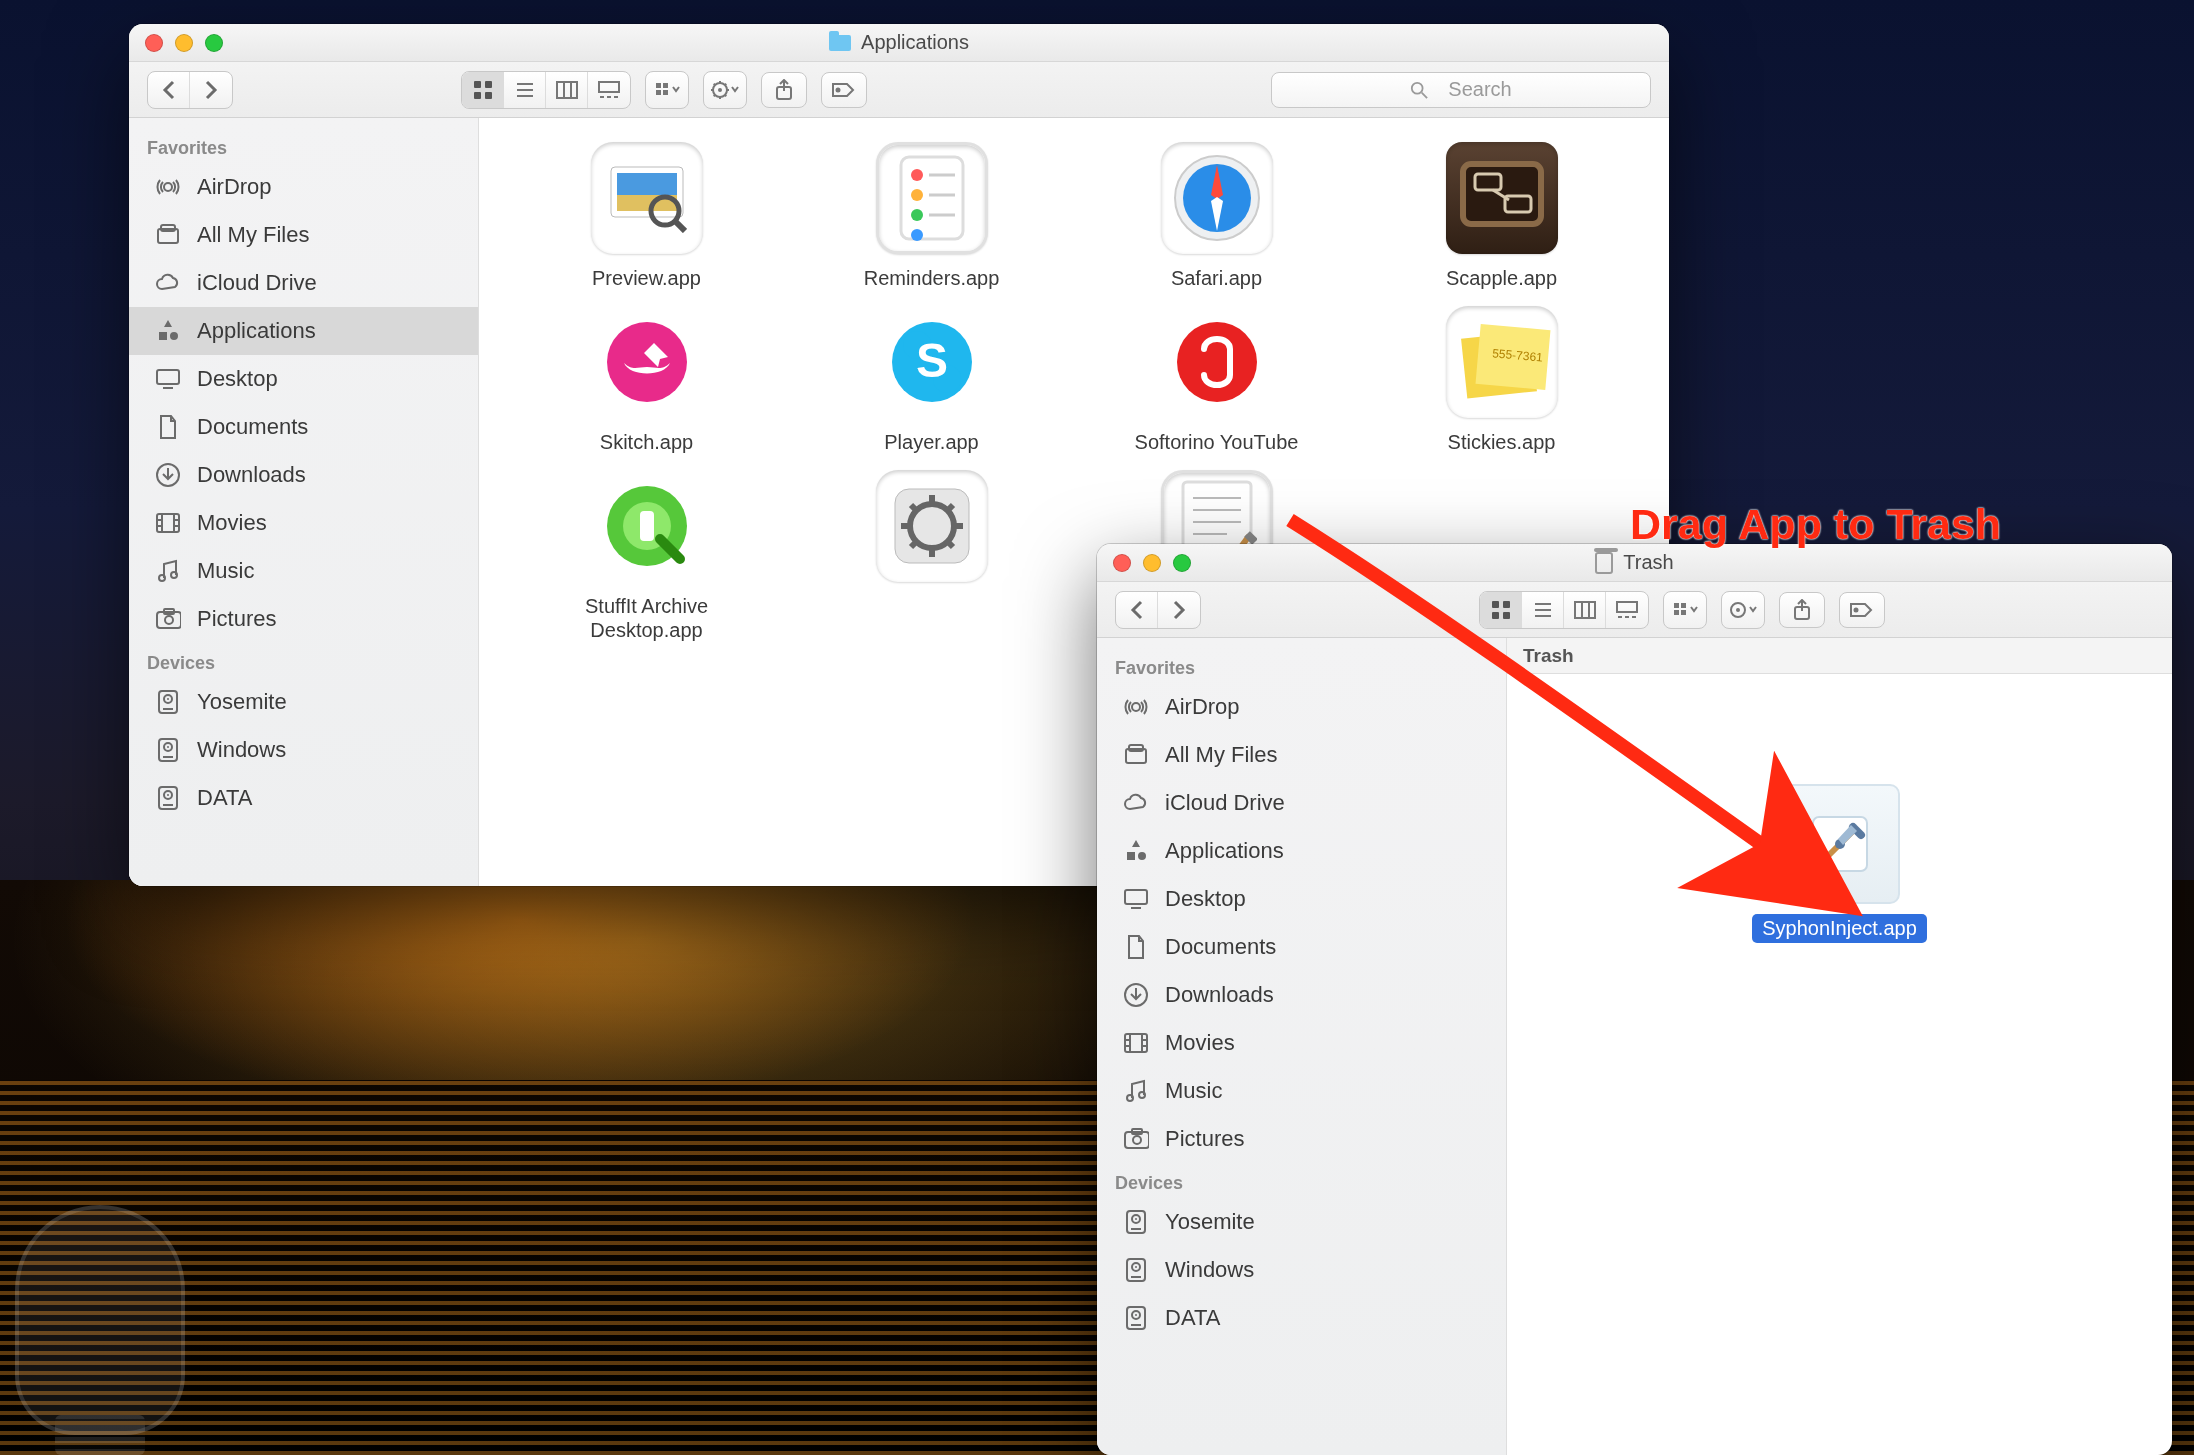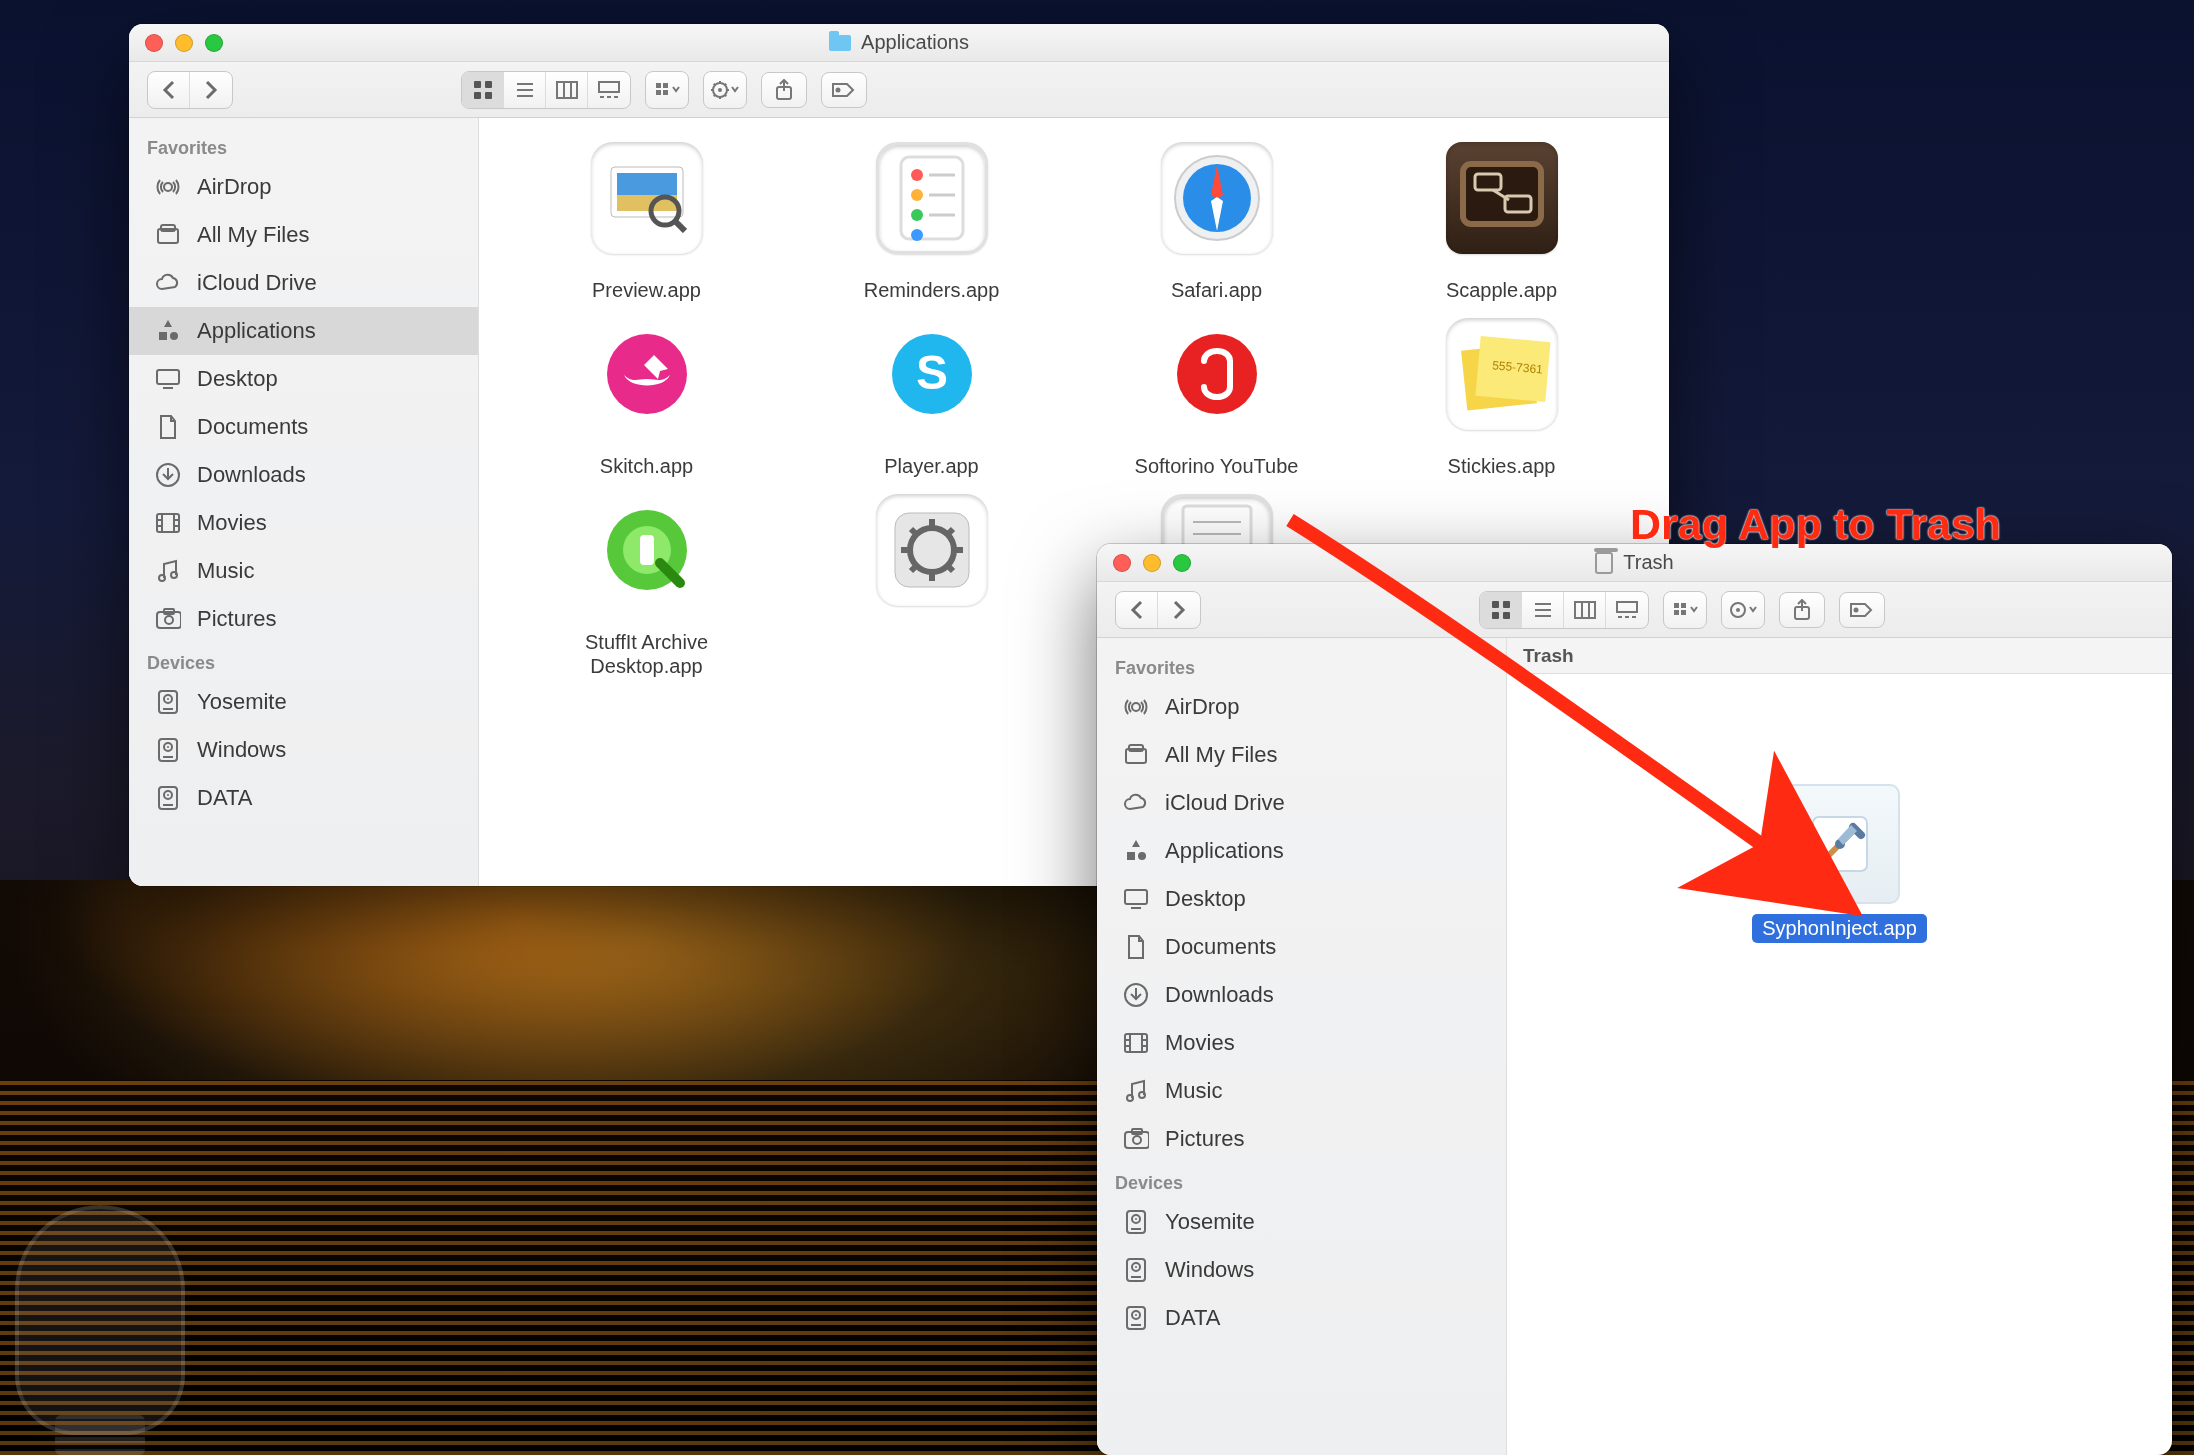--- a/index.html
+++ b/index.html
@@ -97,21 +97,21 @@
     padding:0 18px 0 26px; font-size:22px; color:#3a3a3a;
   }
   .sb-item.sel{ background:#d8d8d8 }
   .sb-ico{ width:26px; height:26px; display:flex; align-items:center; justify-content:center; color:#6b6b6b; flex-shrink:0 }
 
   .content{ flex:1; overflow:auto; padding:24px 30px }
   .grid{ display:grid; grid-template-columns: repeat(4, 1fr); gap-y:10px; row-gap:16px; column-gap:10px }
   .app{ display:flex; flex-direction:column; align-items:center; text-align:center }
   .app-ico{ width:112px; height:112px; border-radius:22px; display:flex; align-items:center; justify-content:center;
     font-size:56px; color:#fff; box-shadow: 0 2px 4px rgba(0,0,0,.2) inset, 0 1px 2px rgba(0,0,0,.15) }
-  .app-label{ font-size:20px; color:#3b3b3b; margin-top:24px; line-height:1.2; max-width:190px }
+  .app-label{ font-size:20px; color:#3b3b3b; margin-top:12px; line-height:1.2; max-width:190px }
 
   
   .ico-preview{ background:linear-gradient(#eaeaea,#cfcfcf) }
   .ico-qt{ background:radial-gradient(circle at 50% 40%, #1aa6ff, #0a4abf) }
   .ico-rem{ background:#fff; border:3px solid #e0e0e0; color:#777 }
   .ico-safari{ background:radial-gradient(circle at 50% 50%, #fff 0 58%, #d9d9d9 60% 100%) }
   .ico-scapple{ background:linear-gradient(#5a4232,#2f1f14); border-radius:16px }
   .ico-skitch{ background:radial-gradient(circle at 50% 50%, #ff2fa4, #c90f78) }
   .ico-skype{ background:radial-gradient(circle at 50% 50%, #1fbdf2, #069ad6) }
   .ico-soft{ background:radial-gradient(circle at 50% 50%, #f02828, #c20808) }
@@ -270,20 +270,30 @@
     </div>
     <div class="tb-single">
       <svg width="26" height="18">
           <g fill="none" stroke="#777" stroke-width="2">
             <path d="M2 3h14l6 6-6 6H2z"></path>
             <circle cx="7" cy="9" r="1.5" fill="#777"></circle>
           </g>
         </svg>
     </div>
     <div class="spacer"></div>
+    <div class="search">
+      <svg class="mag" viewBox="0 0 20 20">
+          <g fill="none" stroke="#9a9a9a" stroke-width="2">
+            <circle cx="8" cy="8" r="6"></circle>
+            <line x1="13" y1="13" x2="19" y2="19"></line>
+          </g>
+        </svg>
+      <input placeholder="Search" style="">
+      <span style="color:#9a9a9a">Search</span>
+    </div>
   </div>
 
   <div class="body">
     <div class="sidebar">
       <div class="sb-sec">Favorites</div>
       <div id="sb1-fav">
           <div class="sb-item">
             <span class="sb-ico">
               <svg width="26" height="26">
                 <circle cx="13" cy="13" r="4" fill="none" stroke="#6b6b6b" stroke-width="2"></circle>

